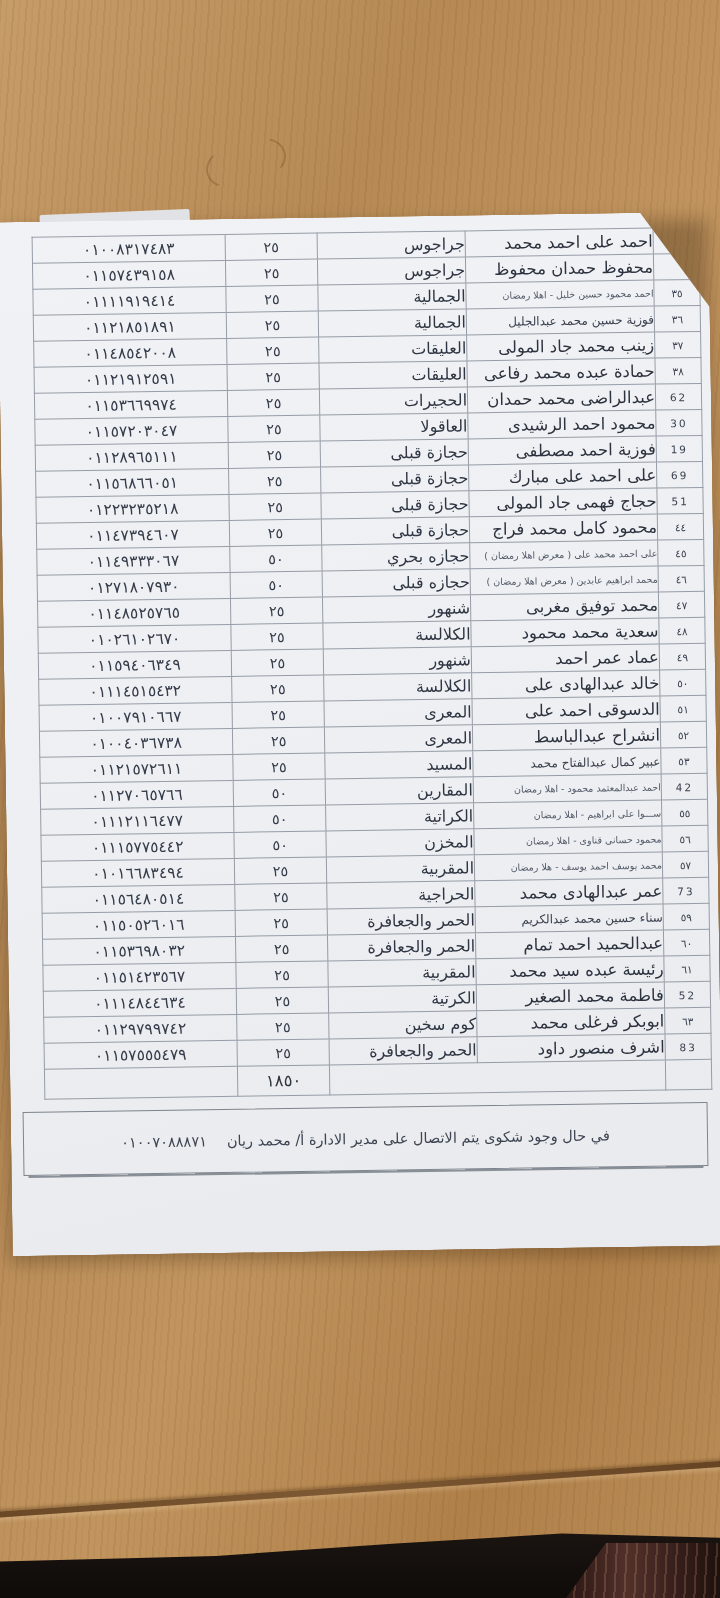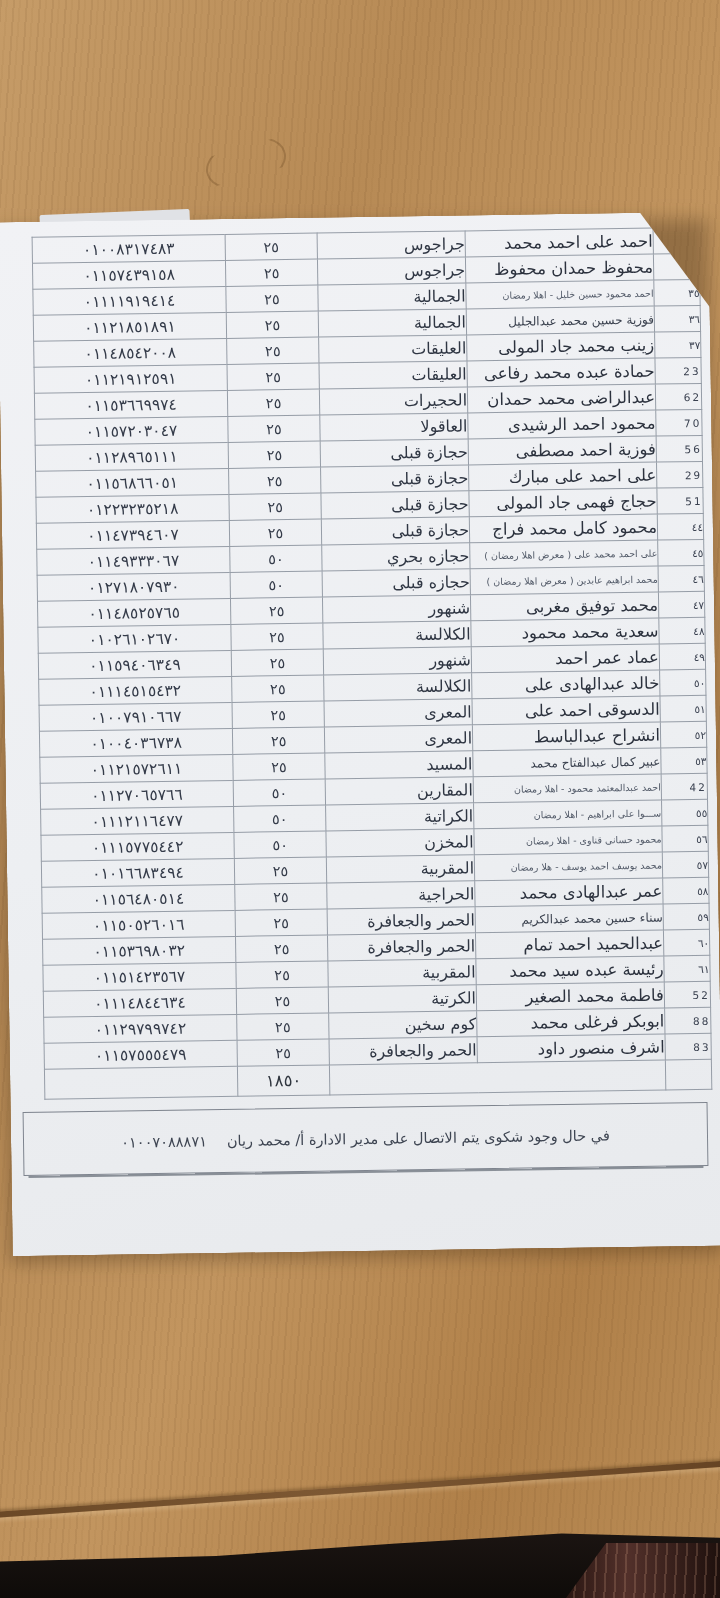--- a/index.html
+++ b/index.html
@@ -57,21 +57,21 @@
   
   table.roster{
     position:absolute;top:15px;right:9px;width:667px;
     direction:rtl;border-collapse:collapse;table-layout:fixed;
   }
   table.roster td{
     border:1px solid #969da7;height:24px;padding:0;overflow:hidden;
     white-space:nowrap;vertical-align:middle;
   }
   tr.row{height:26px;}
-  td.c-no{width:46px;text-align:right;font-size:10.5px;letter-spacing:2px;color:#3a4150;}
+  td.c-no{width:46px;text-align:center;font-size:10.5px;letter-spacing:2px;color:#3a4150;}
   td.c-name{width:188px;text-align:right;padding-right:3px;color:#2c323e;}
   td.c-name.sz-lg{font-size:16.5px;}
   td.c-name.sz-md{font-size:12px;color:#3a414e;}
   td.c-name.sz-sm{font-size:9.5px;color:#525a68;}
   td.c-village{width:148px;text-align:right;padding-right:4px;font-size:16px;color:#2f3643;}
   td.c-amount{width:92px;text-align:center;letter-spacing:5px;font-size:14.5px;color:#343b49;}
   td.c-phone{width:193px;direction:ltr;text-align:center;letter-spacing:4px;font-size:15.5px;color:#343b49;}
   tr.total{height:30px;}
   tr.total td{border:1px solid #969da7;}
   td.total-amount{text-align:center;letter-spacing:4px;font-size:16.5px;color:#30363f;}
@@ -133,49 +133,49 @@
     <td class="c-phone">٠١١٢١٨٥١٨٩١</td>
   </tr>
           <tr class="row">
     <td class="c-no">٣٧</td>
     <td class="c-name sz-lg">زينب محمد جاد المولى</td>
     <td class="c-village">العليقات</td>
     <td class="c-amount">٢٥</td>
     <td class="c-phone">٠١١٤٨٥٤٢٠٠٨</td>
   </tr>
           <tr class="row">
-    <td class="c-no">23</td>
+    <td class="c-no">٣٨</td>
     <td class="c-name sz-lg">حمادة عبده محمد رفاعى</td>
     <td class="c-village">العليقات</td>
     <td class="c-amount">٢٥</td>
     <td class="c-phone">٠١١٢١٩١٢٥٩١</td>
   </tr>
           <tr class="row">
     <td class="c-no">62</td>
     <td class="c-name sz-lg">عبدالراضى محمد حمدان</td>
     <td class="c-village">الحجيرات</td>
     <td class="c-amount">٢٥</td>
     <td class="c-phone">٠١١٥٣٦٦٩٩٧٤</td>
   </tr>
           <tr class="row">
-    <td class="c-no">70</td>
+    <td class="c-no">30</td>
     <td class="c-name sz-lg">محمود احمد الرشيدى</td>
     <td class="c-village">العاقولا</td>
     <td class="c-amount">٢٥</td>
     <td class="c-phone">٠١١٥٧٢٠٣٠٤٧</td>
   </tr>
           <tr class="row">
-    <td class="c-no">56</td>
+    <td class="c-no">19</td>
     <td class="c-name sz-lg">فوزية احمد مصطفى</td>
     <td class="c-village">حجازة قبلى</td>
     <td class="c-amount">٢٥</td>
     <td class="c-phone">٠١١٢٨٩٦٥١١١</td>
   </tr>
           <tr class="row">
-    <td class="c-no">29</td>
+    <td class="c-no">69</td>
     <td class="c-name sz-lg">على احمد على مبارك</td>
     <td class="c-village">حجازة قبلى</td>
     <td class="c-amount">٢٥</td>
     <td class="c-phone">٠١١٥٦٨٦٦٠٥١</td>
   </tr>
           <tr class="row">
     <td class="c-no">51</td>
     <td class="c-name sz-lg">حجاج فهمى جاد المولى</td>
     <td class="c-village">حجازة قبلى</td>
     <td class="c-amount">٢٥</td>
@@ -273,21 +273,21 @@
     <td class="c-phone">٠١١١٥٧٧٥٤٤٢</td>
   </tr>
           <tr class="row">
     <td class="c-no">٥٧</td>
     <td class="c-name sz-sm">محمد يوسف احمد يوسف - هلا رمضان</td>
     <td class="c-village">المقربية</td>
     <td class="c-amount">٢٥</td>
     <td class="c-phone">٠١٠١٦٦٨٣٤٩٤</td>
   </tr>
           <tr class="row">
-    <td class="c-no">٥٨</td>
+    <td class="c-no">73</td>
     <td class="c-name sz-lg">عمر عبدالهادى محمد</td>
     <td class="c-village">الحراجية</td>
     <td class="c-amount">٢٥</td>
     <td class="c-phone">٠١١٥٦٤٨٠٥١٤</td>
   </tr>
           <tr class="row">
     <td class="c-no">٥٩</td>
     <td class="c-name sz-md">سناء حسين محمد عبدالكريم</td>
     <td class="c-village">الحمر والجعافرة</td>
     <td class="c-amount">٢٥</td>
@@ -308,21 +308,21 @@
     <td class="c-phone">٠١١٥١٤٢٣٥٦٧</td>
   </tr>
           <tr class="row">
     <td class="c-no">52</td>
     <td class="c-name sz-lg">فاطمة محمد الصغير</td>
     <td class="c-village">الكرتية</td>
     <td class="c-amount">٢٥</td>
     <td class="c-phone">٠١١١٤٨٤٤٦٣٤</td>
   </tr>
           <tr class="row">
-    <td class="c-no">88</td>
+    <td class="c-no">٦٣</td>
     <td class="c-name sz-lg">ابوبكر فرغلى محمد</td>
     <td class="c-village">كوم سخين</td>
     <td class="c-amount">٢٥</td>
     <td class="c-phone">٠١١٢٩٧٩٩٧٤٢</td>
   </tr>
           <tr class="row">
     <td class="c-no">83</td>
     <td class="c-name sz-lg">اشرف منصور داود</td>
     <td class="c-village">الحمر والجعافرة</td>
     <td class="c-amount">٢٥</td>

